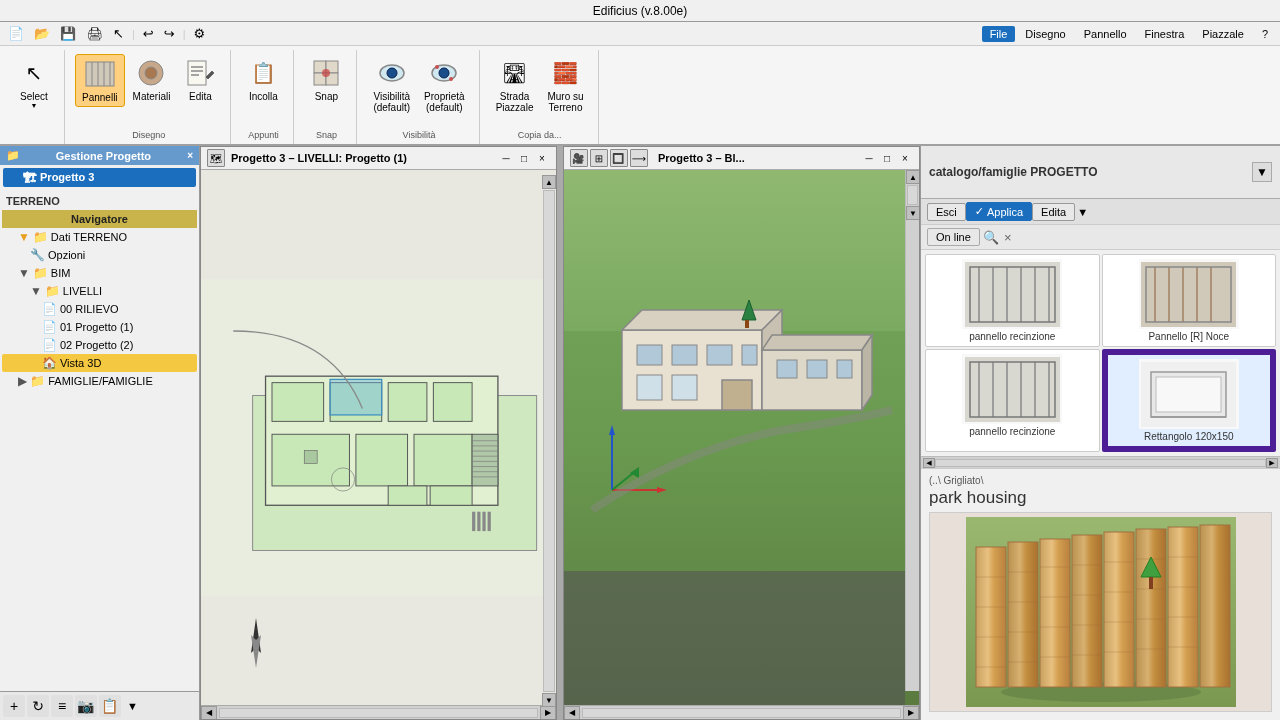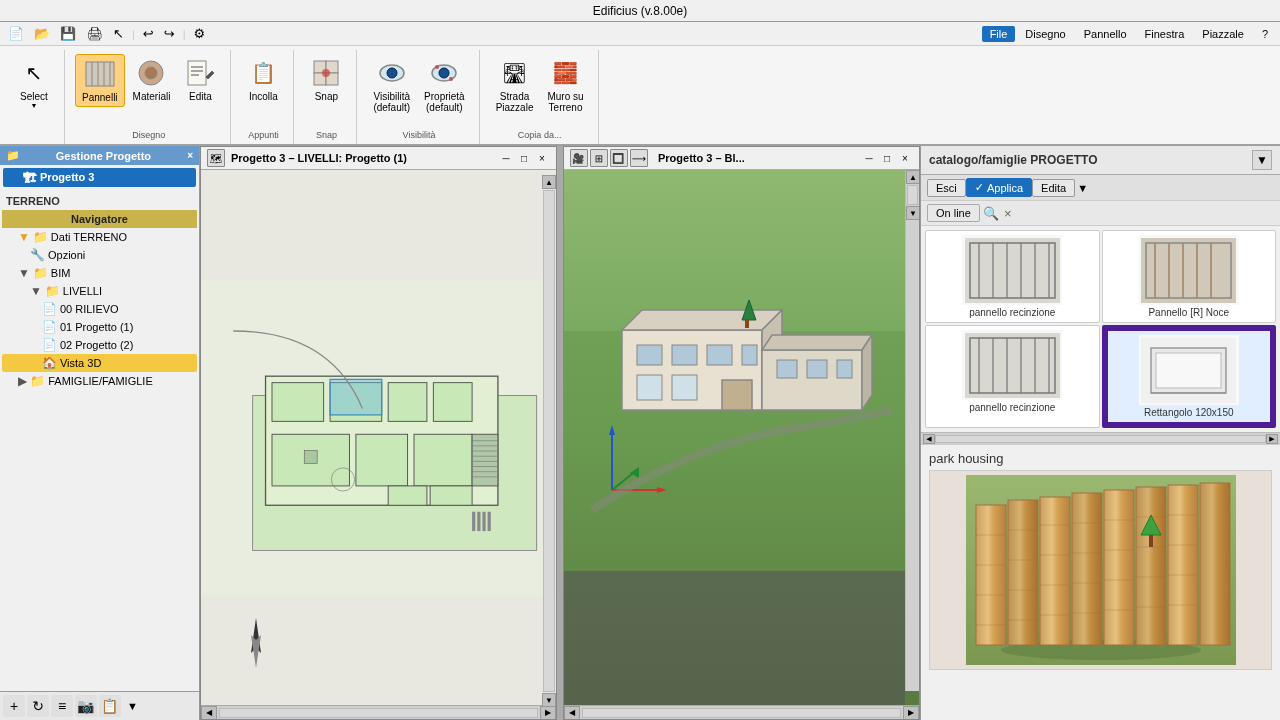--- a/index.html
+++ b/index.html
@@ -49,36 +49,36 @@
     .view-header-icons { display: flex; gap: 2px; }
     .view-icon-btn { width: 16px; height: 16px; display: flex; align-items: center; justify-content: center; cursor: pointer; font-size: 10px; }
     .view-content { flex: 1; position: relative; overflow: hidden; }
     .view-splitter { width: 6px; background: #aaa; cursor: col-resize; }
     .bottom-scrollbar { height: 14px; background: #d0d0d0; border-top: 1px solid #aaa; display: flex; align-items: center; }
     .scrollbar-btn { width: 16px; height: 14px; display: flex; align-items: center; justify-content: center; cursor: pointer; font-size: 8px; background: #c0c0c0; border: 1px solid #999; }
     .scrollbar-track { flex: 1; height: 10px; background: #d8d8d8; margin: 0 2px; border: 1px solid #bbb; }
 
     
     .right-panel { width: 360px; background: #f0f0f0; border-left: 1px solid #999; display: flex; flex-direction: column; }
-    .right-panel-header { background: #e8e8e8; border-bottom: 1px solid #aaa; padding: 4px 8px; display: flex; align-items: center; justify-content: space-between; }
+    .right-panel-header { background: #e8e8e8; border-bottom: 1px solid #aaa; padding: 16px 8px; display: flex; align-items: center; justify-content: space-between; }
     .catalog-dropdown-btn { width: 20px; height: 20px; display: flex; align-items: center; justify-content: center; cursor: pointer; font-size: 12px; background: #ddd; border: 1px solid #aaa; }
     .catalog-toolbar { background: #e0e0e0; padding: 3px 6px; display: flex; align-items: center; border-bottom: 1px solid #ccc; }
     .catalog-panel-title { font-size: 13px; font-weight: bold; color: #222; }
     .catalog-panel-sub { font-size: 11px; color: #666; font-weight: bold; letter-spacing: 1px; }
     .catalog-toolbar-btn { padding: 2px 8px; font-size: 11px; cursor: pointer; border: 1px solid #999; border-radius: 2px; background: #e8e8e8; display: flex; align-items: center; gap: 3px; }
     .catalog-toolbar-btn.active { background: #1a6ebd; color: white; border-color: #1a6ebd; }
     .catalog-search { background: #e8e8e8; padding: 3px 6px; display: flex; align-items: center; gap: 4px; border-bottom: 1px solid #ccc; }
     .catalog-grid { display: grid; grid-template-columns: 1fr 1fr; gap: 2px; padding: 4px; overflow-y: auto; max-height: 240px; }
     .catalog-item { border: 1px solid #ccc; background: white; cursor: pointer; display: flex; flex-direction: column; align-items: center; padding: 4px; border-radius: 2px; }
     .catalog-item.selected { border: 6px solid #4c1d95; background: #e0eeff; }
     .catalog-item-img { width: 100px; height: 70px; display: flex; align-items: center; justify-content: center; background: #f8f8f8; overflow: hidden; }
     .catalog-item-label { font-size: 10px; color: #333; text-align: center; margin-top: 2px; max-width: 120px; overflow: hidden; text-overflow: ellipsis; white-space: nowrap; }
     .catalog-preview { padding: 6px 8px; border-top: 1px solid #ccc; }
     .catalog-preview-path { font-size: 10px; color: #555; margin-bottom: 2px; }
-    .catalog-preview-name { font-size: 13px; color: #333; margin-bottom: 4px; }
+    .catalog-preview-name { font-size: 17px; color: #333; margin-bottom: 4px; }
     .catalog-preview-img { width: 100%; height: 200px; background: #e8e0d8; display: flex; align-items: center; justify-content: center; overflow: hidden; border: 1px solid #ccc; }
     .vs-btn { width: 14px; height: 14px; display: flex; align-items: center; justify-content: center; cursor: pointer; font-size: 8px; background: #c0c0c0; border: 1px solid #999; }
     .vs-track { flex: 1; width: 12px; background: #d8d8d8; border: 1px solid #bbb; margin: 1px; }
 
     
     .floorplan-svg { position: absolute; top: 0; left: 0; width: 100%; height: 100%; }
 
     
     .dropdown-arrow { font-size: 7px; }
 
@@ -561,20 +561,21 @@
       </div>
     </div>
 
     <div style="height:12px;background:#d0d0d0;border-top:1px solid #bbb;display:flex;align-items:center;padding:0 2px;">
       <div style="width:12px;height:10px;background:#c0c0c0;border:1px solid #999;cursor:pointer;display:flex;align-items:center;justify-content:center;font-size:7px;">◀</div>
       <div style="flex:1;height:8px;background:#d8d8d8;border:1px solid #bbb;"></div>
       <div style="width:12px;height:10px;background:#c0c0c0;border:1px solid #999;cursor:pointer;display:flex;align-items:center;justify-content:center;font-size:7px;">▶</div>
     </div>
 
     <div class="catalog-preview">
+      <div class="catalog-preview-path">(..\ Grigliato\</div>
       <div class="catalog-preview-name">park housing</div>
       <div class="catalog-preview-img">
 
         <svg width="270" height="190" viewBox="0 0 270 190">
           <defs>
             <linearGradient id="plank1" x1="0" y1="0" x2="1" y2="0">
               <stop offset="0%" stop-color="#c8a060"></stop>
               <stop offset="40%" stop-color="#e8c080"></stop>
               <stop offset="60%" stop-color="#d4a050"></stop>
               <stop offset="100%" stop-color="#b88040"></stop>

